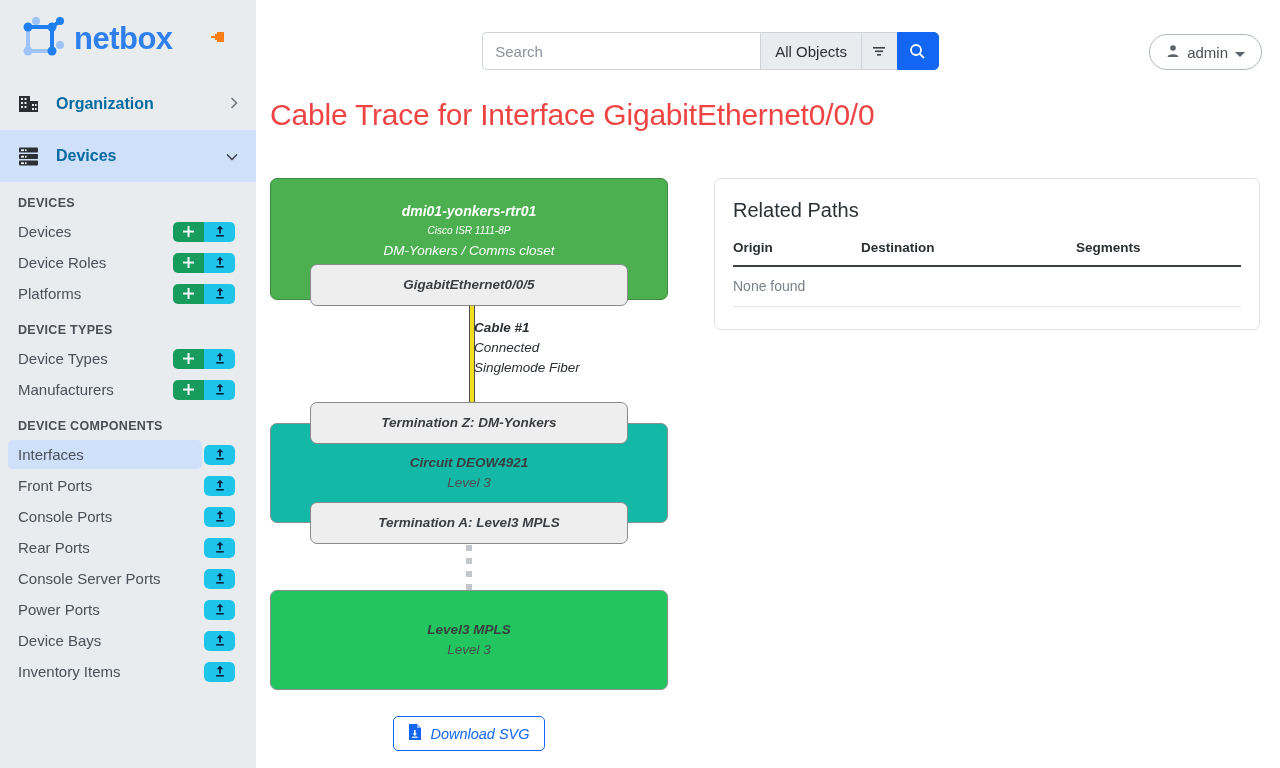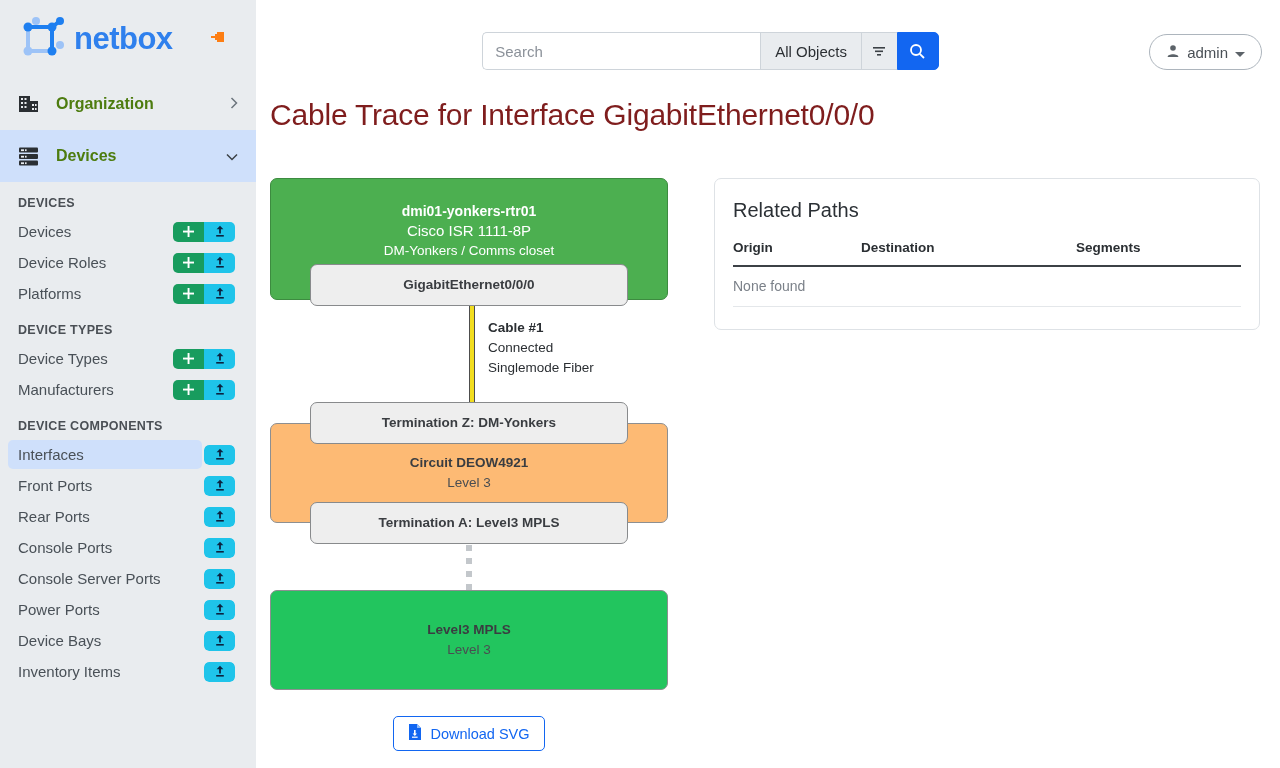--- a/index.html
+++ b/index.html
@@ -34,21 +34,21 @@
 
   .nav-group {
     display: flex; align-items: center;
     height: 52px; padding: 0 18px;
     cursor: pointer;
     background: #e9ecef;
   }
   .nav-group.active { background: #cfe0fb; }
   .nav-group .gicon { width: 26px; flex: none; display:flex; align-items:center; }
   .nav-group .glabel {
-    font-size: 16px; font-weight: 700; color: #4d7c0f; margin-left: 12px;
+    font-size: 16px; font-weight: 700; color: #0369a1; margin-left: 12px;
   }
   .nav-group .chev { margin-left: auto; color: #6c757d; font-size: 13px; line-height: 1;}
 
   .sec-title {
     font-size: 12.5px; font-weight: 700; color: #4a4f55;
     letter-spacing: .3px;
     padding: 14px 0 6px 18px;
   }
   .nav-item {
     display: flex; align-items: center;
@@ -116,57 +116,57 @@
     border-radius: 0 5px 5px 0; cursor: pointer;
   }
   .user-btn {
     display: flex; align-items: center; gap: 7px;
     height: 36px; padding: 0 16px;
     border: 1px solid #adb5bd; border-radius: 18px;
     font-size: 15px; color: #4a5056; cursor: pointer; background: #fff;
   }
 
   .page-title {
-    font-size: 30px; font-weight: 400; color: #7f1d1d;
+    font-size: 30px; font-weight: 400; color: #ef4444;
     padding: 8px 0 0 14px; letter-spacing: -.2px;
   }
 
   .content { display: flex; padding: 26px 20px 0 14px; gap: 24px; }
-  .trace-col { width: 420px; flex: none; }
+  .trace-col { width: 420px; flex: none; font-style: italic; }
   .paths-col { flex: 1; max-width: 570px; }
 
   
   .trace { position: relative; width: 398px; }
   .node-device {
     background: #4caf50; border: 1px solid #3d8b40; border-radius: 7px;
     color: #fff; text-align: center;
     padding: 22px 10px 38px 10px;
   }
   .node-device .n1 { font-size: 14px; font-weight: 700; line-height: 20px; }
-  .node-device .n2 { font-size: 15px; line-height: 20px; }
+  .node-device .n2 { font-size: 10px; line-height: 20px; }
   .node-device .n3 { font-size: 13.5px; line-height: 20px; }
 
   .term-box {
     background: #eeeeee; border: 1px solid #888a8c; border-radius: 7px;
     text-align: center; font-size: 13.5px; font-weight: 700; color: #3a3d41;
     height: 42px; line-height: 40px;
     width: 318px; margin: -36px auto 0 auto; position: relative; z-index: 3;
   }
 
   .cable-zone { position: relative; height: 96px; }
   .cable-line {
     position: absolute; left: 199px; top: 0; width: 6px; height: 96px;
     background: #f2dd1f; border-left: 1px solid #4d4d4d; border-right: 1px solid #4d4d4d;
   }
-  .cable-meta { position: absolute; left: 218px; top: 12px; }
+  .cable-meta { position: absolute; left: 204px; top: 12px; }
   .cable-meta .cm1 { font-size: 13.5px; font-weight: 700; color: #2b2f33; line-height: 20px; }
   .cable-meta .cm2, .cable-meta .cm3 { font-size: 13.5px; color: #2b2f33; line-height: 20px; }
 
   .circuit-box {
-    background: #fdba74; border: 1px solid #8d8f91; border-radius: 7px;
+    background: #14b8a6; border: 1px solid #8d8f91; border-radius: 7px;
     text-align: center; color: #3a3d41;
     padding: 29px 10px 29px 10px; margin-top: -21px;
     position: relative; z-index: 1;
   }
   .circuit-box .c1 { font-size: 13.5px; font-weight: 700; line-height: 20px; }
   .circuit-box .c2 { font-size: 13.5px; line-height: 20px; color: #4a4d51; }
   .term-box.lower { margin: -21px auto 0 auto; }
 
   .dots { height: 46px; display: flex; flex-direction: column; align-items: center;
           justify-content: center; gap: 7px; }
@@ -409,34 +409,34 @@
               <svg width="12" height="13" viewBox="0 0 12 13">
                 <rect x="5.1" y="3.5" width="1.8" height="5" fill="#0c2340"></rect>
                 <path d="M2.6 4.2 L6 0.8 L9.4 4.2 Z" fill="#0c2340"></path>
                 <rect x="2.2" y="10" width="7.6" height="1.6" fill="#0c2340"></rect>
               </svg>
             </span>
           </div>
         </div>
         <div class="nav-item">
           <span class="pill"></span>
+          <span class="label">Console Ports</span>
+          <div class="btn-grp single">
+            <span class="btn-imp">
+              <svg width="12" height="13" viewBox="0 0 12 13">
+                <rect x="5.1" y="3.5" width="1.8" height="5" fill="#0c2340"></rect>
+                <path d="M2.6 4.2 L6 0.8 L9.4 4.2 Z" fill="#0c2340"></path>
+                <rect x="2.2" y="10" width="7.6" height="1.6" fill="#0c2340"></rect>
+              </svg>
+            </span>
+          </div>
+        </div>
+        <div class="nav-item">
+          <span class="pill"></span>
           <span class="label">Rear Ports</span>
-          <div class="btn-grp single">
-            <span class="btn-imp">
-              <svg width="12" height="13" viewBox="0 0 12 13">
-                <rect x="5.1" y="3.5" width="1.8" height="5" fill="#0c2340"></rect>
-                <path d="M2.6 4.2 L6 0.8 L9.4 4.2 Z" fill="#0c2340"></path>
-                <rect x="2.2" y="10" width="7.6" height="1.6" fill="#0c2340"></rect>
-              </svg>
-            </span>
-          </div>
-        </div>
-        <div class="nav-item">
-          <span class="pill"></span>
-          <span class="label">Console Ports</span>
           <div class="btn-grp single">
             <span class="btn-imp">
               <svg width="12" height="13" viewBox="0 0 12 13">
                 <rect x="5.1" y="3.5" width="1.8" height="5" fill="#0c2340"></rect>
                 <path d="M2.6 4.2 L6 0.8 L9.4 4.2 Z" fill="#0c2340"></path>
                 <rect x="2.2" y="10" width="7.6" height="1.6" fill="#0c2340"></rect>
               </svg>
             </span>
           </div>
         </div>
@@ -539,21 +539,21 @@
 
       <div class="trace-col">
         <div class="trace">
 
           <div class="node-device" style="background: rgb(76, 175, 80);">
             <div class="n1">dmi01-yonkers-rtr01</div>
             <div class="n2">Cisco ISR 1111-8P</div>
             <div class="n3">DM-Yonkers / Comms closet</div>
           </div>
 
-          <div class="term-box">GigabitEthernet0/0/0</div>
+          <div class="term-box">GigabitEthernet0/0/5</div>
 
           <div class="cable-zone">
             <div class="cable-line" style="background: rgb(242, 221, 31);"></div>
             <div class="cable-meta">
               <div class="cm1">Cable #1</div>
               <div class="cm2">Connected</div>
               <div class="cm3">Singlemode Fiber</div>
             </div>
           </div>
 

